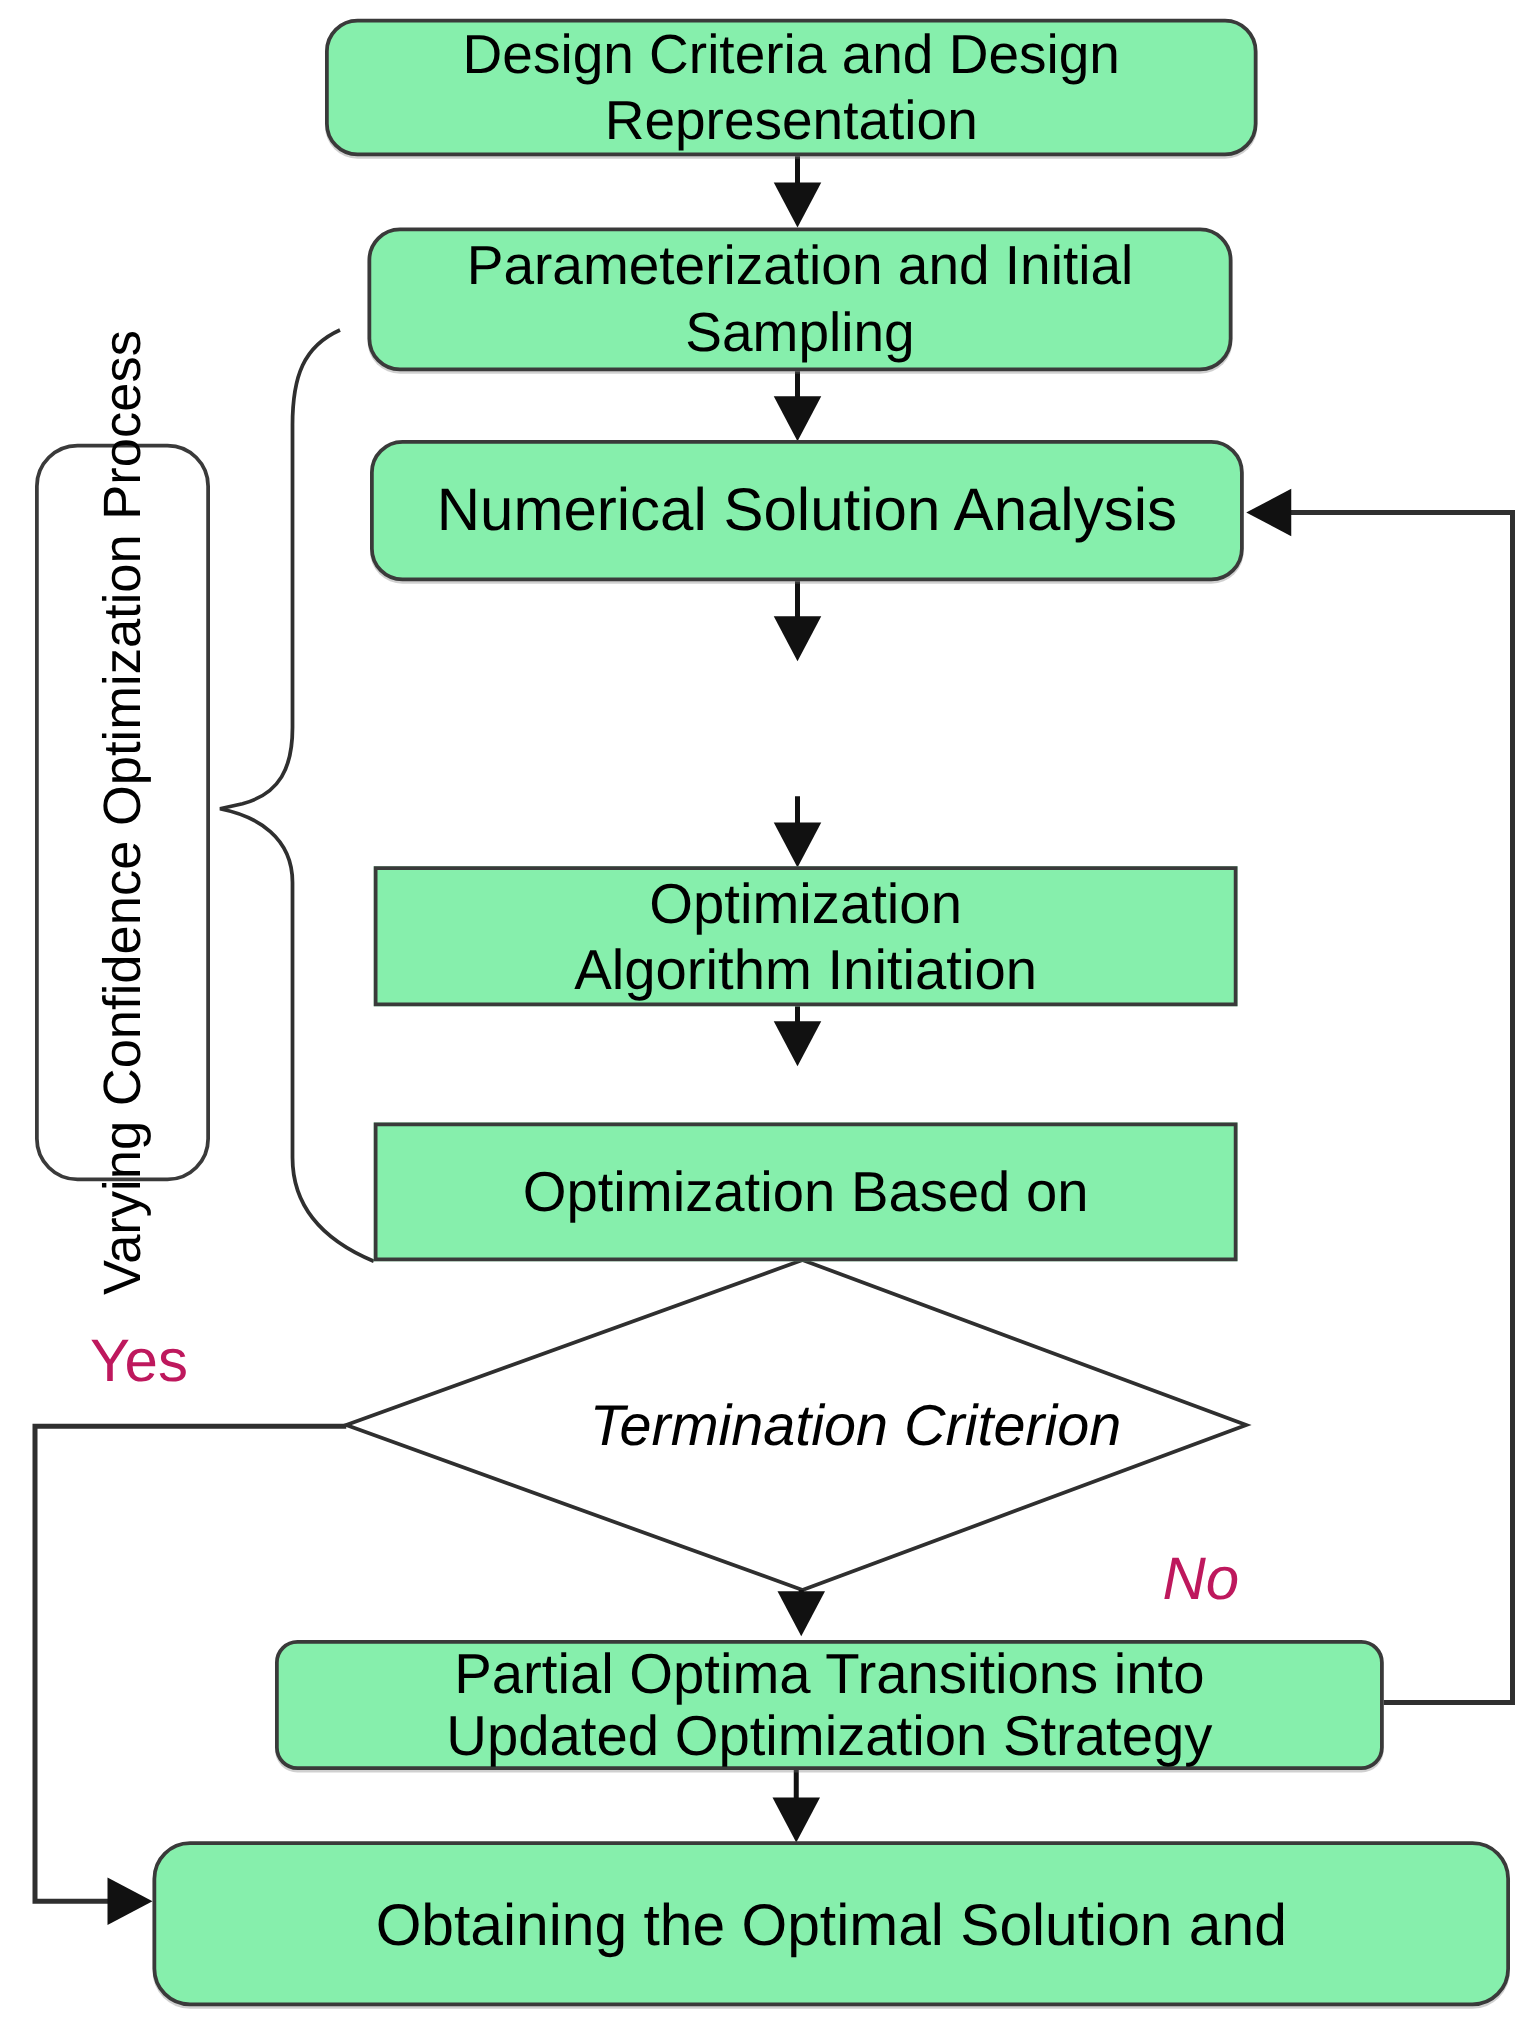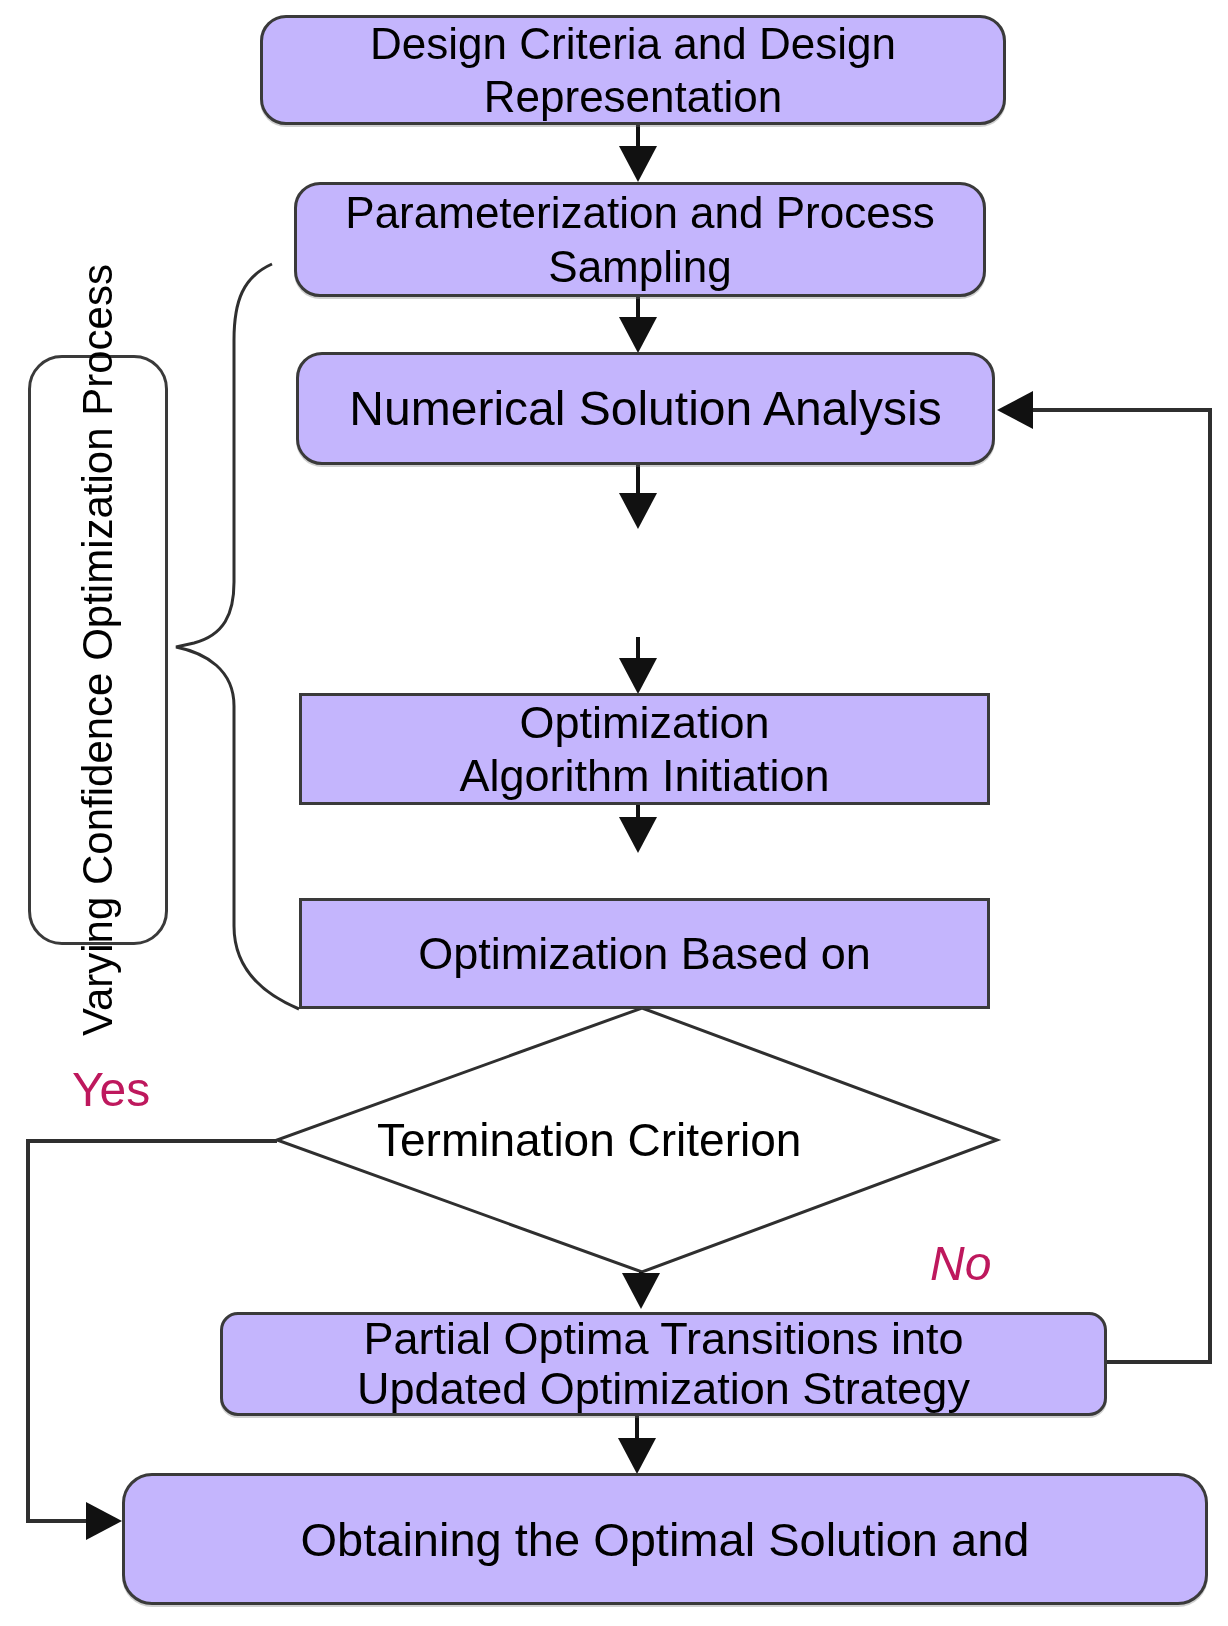--- a/index.html
+++ b/index.html
@@ -9,34 +9,35 @@
     background:#ffffff;
     font-family:"Liberation Sans", sans-serif;
     color:#000;
     overflow:hidden;
   }
   svg.underlay{position:absolute;left:0;top:0;width:1228px;height:1626px;}
   .node{
     position:absolute;
     display:flex;flex-direction:column;align-items:center;justify-content:center;
     text-align:center;
-    background:#c4b5fd;
+    background:#86efac;
     border:3px solid #3a3a3a;
     box-sizing:border-box;
     font-size:45px;line-height:54px;
     color:#000;
     white-space:nowrap;
   }
   .node.rounded{border-radius:26px;box-shadow:0 2px 0 rgba(120,120,120,.35);}
   .node.rect{border-radius:0;}
   .node span{display:block;}
   .diamond-label{
-    position:absolute;display:flex;align-items:center;justify-content:flex-start;
+    position:absolute;display:flex;align-items:center;justify-content:flex-end;
     text-align:center;font-size:46px;background:transparent;border:none;
     white-space:nowrap;
+    font-style:italic;
   }
   .edge-label{
     position:absolute;font-size:48px;color:#be185d;white-space:nowrap;
   }
   .side-box{
     position:absolute;
     left:28px;top:355px;width:140px;height:590px;
     border:3px solid #3a3a3a;border-radius:34px;
     box-sizing:border-box;
     background:#fff;
@@ -92,21 +93,21 @@
     <line x1="637" y1="1416" x2="637" y2="1442" stroke="#111" stroke-width="4"></line>
     <polygon points="637,1474 618,1438 656,1438" fill="#111"></polygon>
   </svg>
 
   <div class="node rounded" style="left:260px;top:15px;width:746px;height:110px;font-size:44px;line-height:53px;">
     <span>Design Criteria and Design</span>
     <span>Representation</span>
   </div>
 
   <div class="node rounded" style="left:294px;top:182px;width:692px;height:115px;font-size:44px;line-height:54px;">
-    <span>Parameterization and Process</span>
+    <span>Parameterization and Initial</span>
     <span>Sampling</span>
   </div>
 
   <div class="node rounded" style="left:296px;top:352px;width:699px;height:113px;font-size:48px;">
     <span>Numerical Solution Analysis</span>
   </div>
 
 
   <div class="node rect" style="left:299px;top:693px;width:691px;height:112px;font-size:45px;line-height:53px;">
     <span>Optimization</span>

